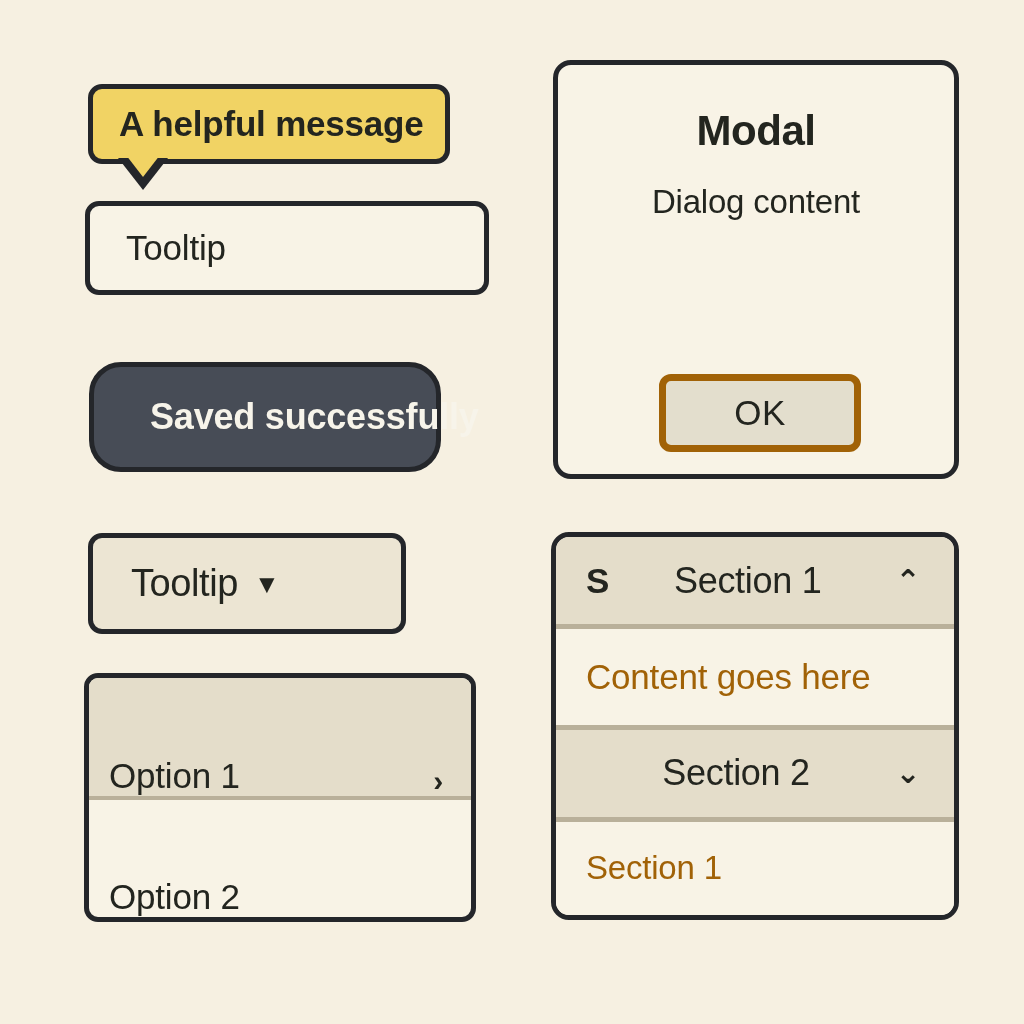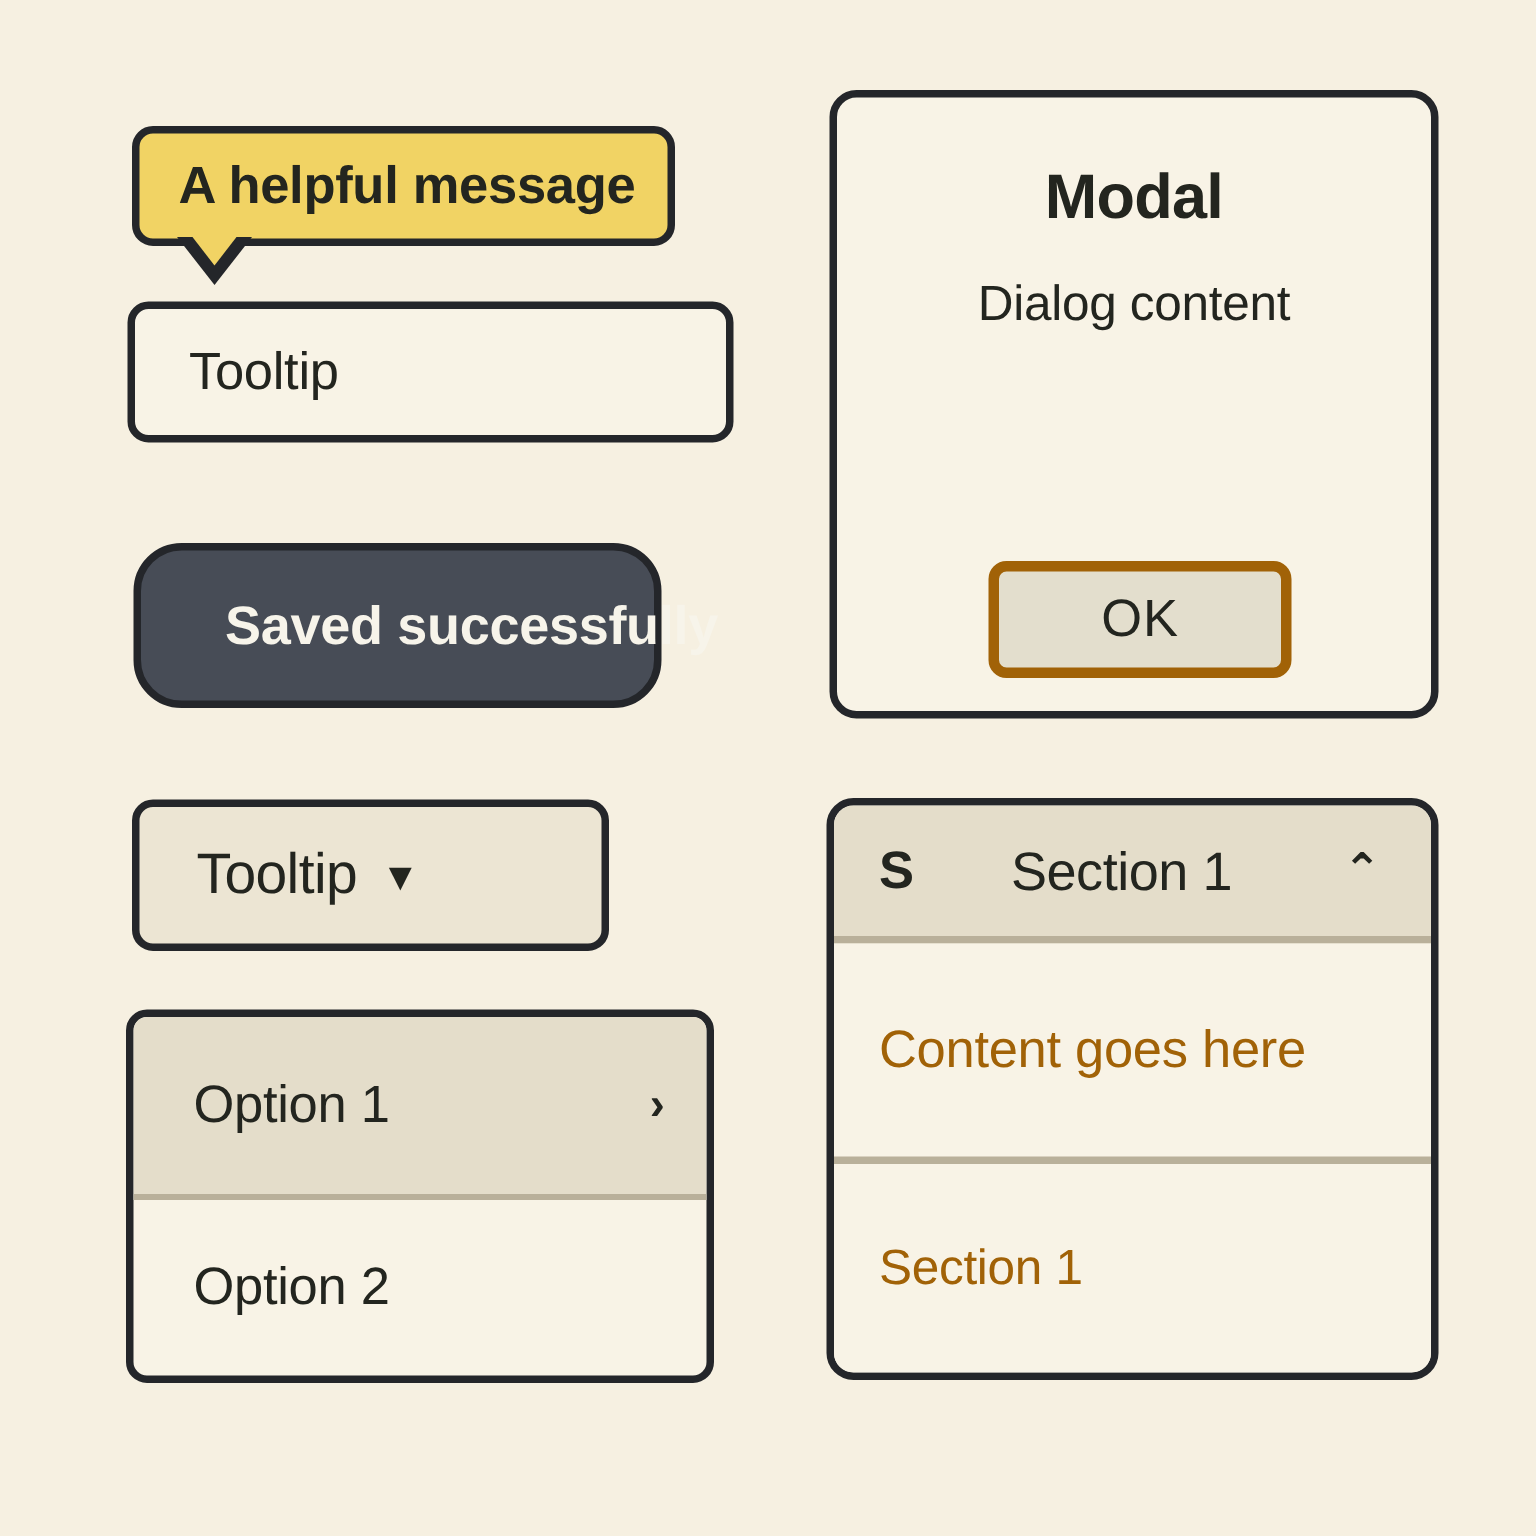--- a/index.html
+++ b/index.html
@@ -157,22 +157,22 @@
     border-radius: 14px;
     box-sizing: border-box;
     overflow: hidden;
     z-index: 2;
     display: flex;
     flex-direction: column;
   }
   #dropdown-menu .menu-item {
     flex: 1 1 0;
     display: flex;
-    align-items: center;
-    padding: 0 28px 0 40px;
+    align-items: flex-end;
+    padding: 0 28px 0 20px;
     font-size: 35px;
     color: #23251f;
     letter-spacing: -0.2px;
     border-bottom: 4px solid #b9b09a;
     box-sizing: border-box;
     gap: 48px;
   }
   #dropdown-menu .menu-item:last-child {
     border-bottom: none;
   }
@@ -356,20 +356,25 @@
     <div class="acc-header">
       <span class="lead">S</span>
       <span class="acc-title">Section 1</span>
       <span class="acc-chevron">⌃</span>
     </div>
 
     <div class="acc-panel">
       <span>Content goes here</span>
     </div>
 
+    <div class="acc-header second">
+      <span class="lead"></span>
+      <span class="acc-title">Section 2</span>
+      <span class="acc-chevron">⌄</span>
+    </div>
 
     <div class="acc-panel last">
       <span>Section 1</span>
     </div>
 
   </div>
 
 </div>
 
 </body></html>

